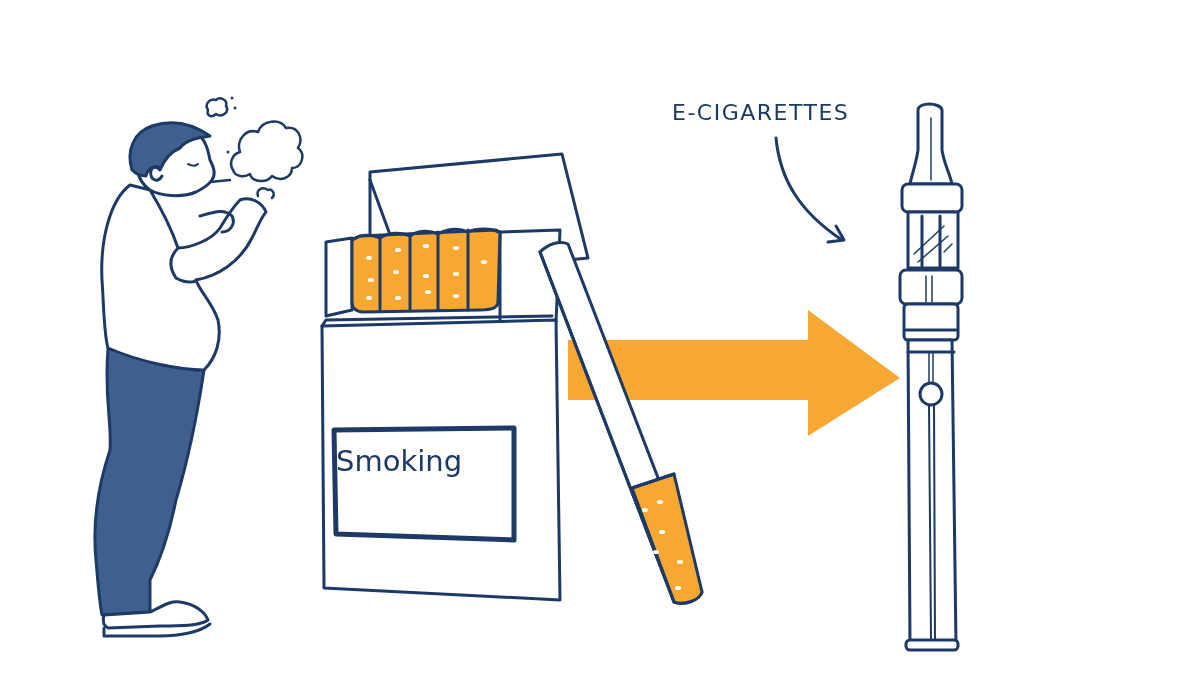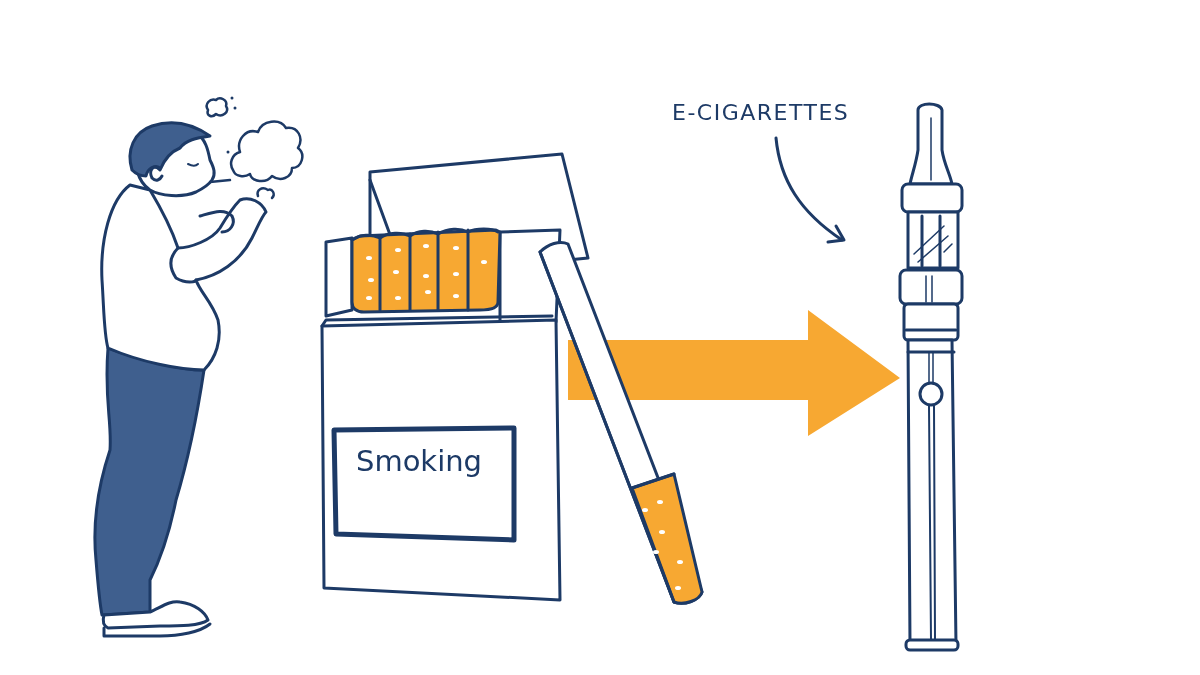--- a/index.html
+++ b/index.html
@@ -5,21 +5,21 @@
     html, body { margin: 0; padding: 0; background: #ffffff; }
     body { width: 1200px; height: 675px; position: relative; overflow: hidden; font-family: "DejaVu Sans", sans-serif; }
     .canvas { position: absolute; left: 0; top: 0; width: 1200px; height: 675px; margin-top: 40px; }
     .label-ecig {
       position: absolute; left: 672px; top: 60px;
       font-family: "DejaVu Sans", sans-serif; font-size: 22px; letter-spacing: 1.5px;
       color: #1d3a66; font-weight: 400;
     }
     .warning-text {
       position: absolute; left: 336px; top: 402px; width: 166px;
-      text-align: center; color: #1d3a66; font-family: "DejaVu Sans", sans-serif;
+      color: #1d3a66; font-family: "DejaVu Sans", sans-serif;
       font-size: 29px; line-height: 38px;
     }
   </style>
 </head>
 <body>
 
 <div class="canvas">
   <svg width="1200" height="675" viewBox="0 0 1200 675" xmlns="http://www.w3.org/2000/svg">
     <g fill="none" stroke="#1d3a66" stroke-width="3" stroke-linecap="round" stroke-linejoin="round">
 

